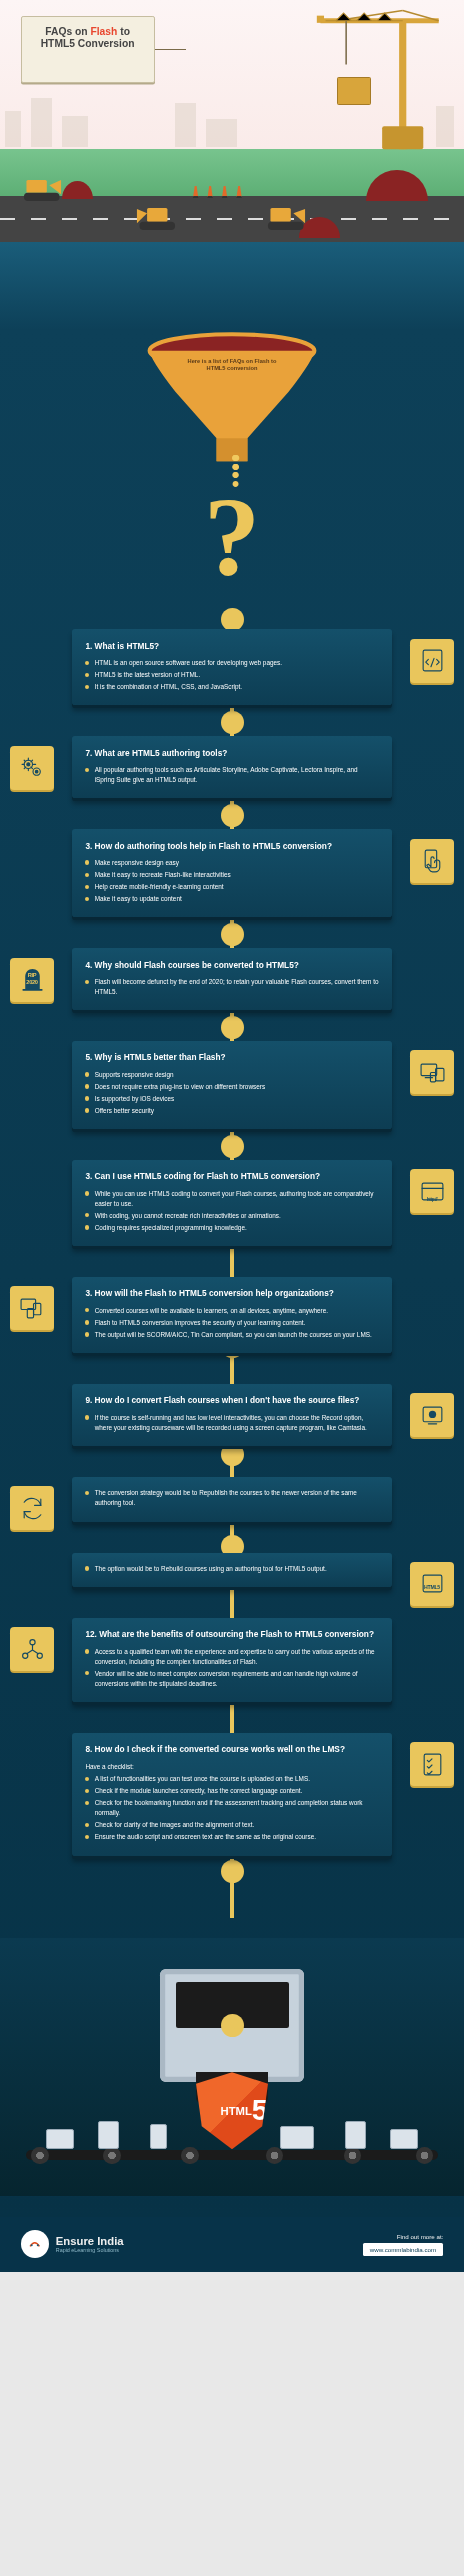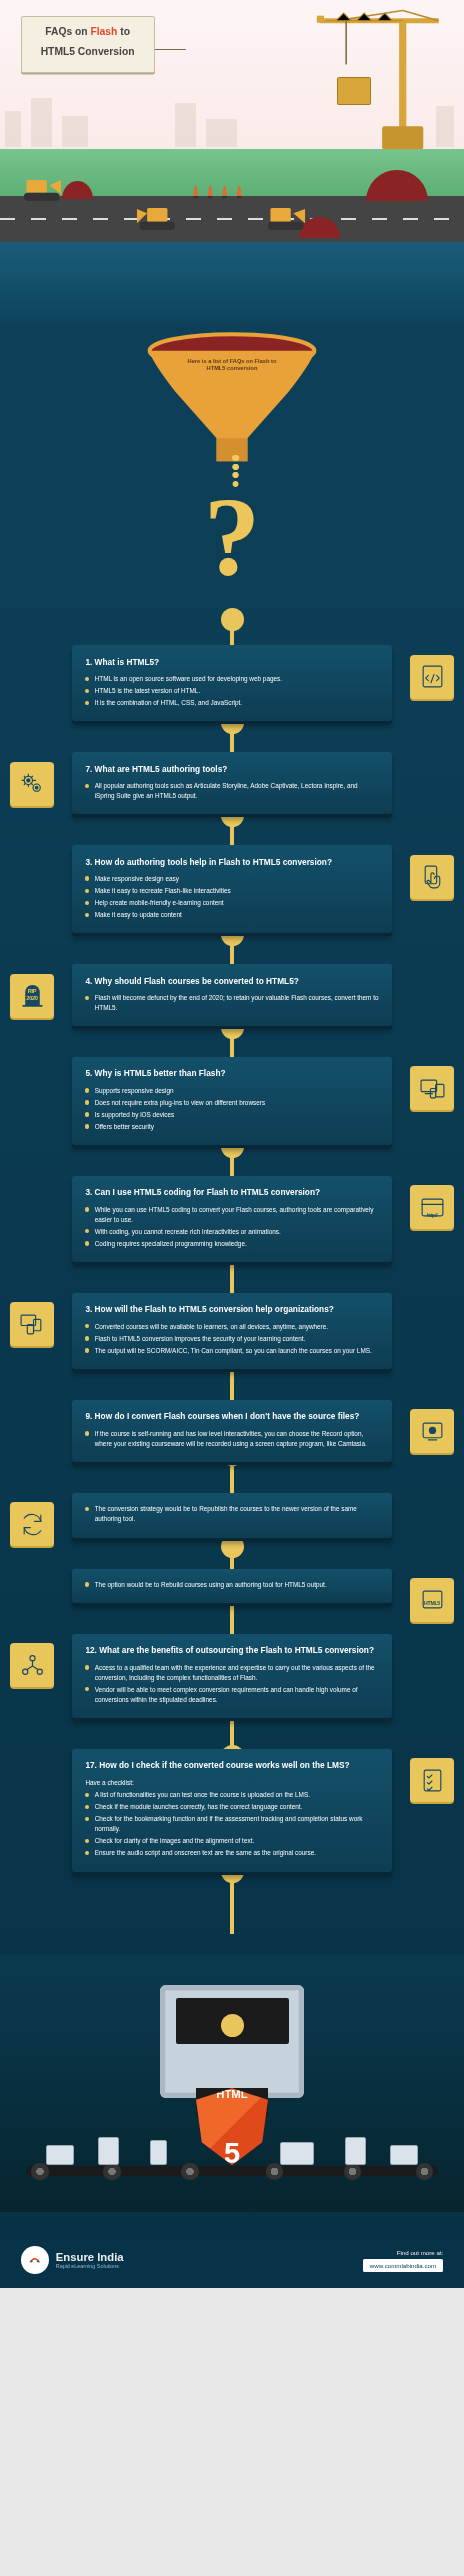--- a/index.html
+++ b/index.html
@@ -4,26 +4,26 @@
 <style>
   
   *{margin:0;padding:0;box-sizing:border-box;font-family:Verdana,Geneva,sans-serif;}
   body{background:#e8e8e8;}
   .page{width:464px;margin:0 auto;position:relative;background:#fff;}
   
   .scene-sky{height:330px;
     background:
       linear-gradient(#fdf5f5 0%,#faebe9 45%,#78c48e 45%,#5cae74 60%,#4a7a5a 60%,#3d6b54 75%,#1a5d7a 75%,#0d4058 100%);
     position:relative;overflow:hidden;}
-  .title-box{position:absolute;left:20.6px;top:15.5px;width:134px;height:57px;
+  .title-box{position:absolute;left:20.6px;top:15.5px;width:134px;height:67px;
     background:#f4efe0;border:1px solid #c6bda0;border-radius:2.1px;padding:9.3px 5.2px;
     text-align:center;font-weight:700;box-shadow:0 1.5px 0 #b4aa8b;}
   .title-box .l1{font-size:10.3px;color:#444;}
   .title-box .flash{color:#e8462e;}
-  .title-box .l2{font-size:10.3px;color:#e8462e;margin-top:9px;}
+  .title-box .l2{font-size:10.3px;color:#e8462e;margin-top:1px;}
   .title-box .l2 span{color:#444;}
   .rope{position:absolute;left:155px;top:49px;width:31px;height:1px;background:#7a6a48;}
   .crane{position:absolute;right:15.5px;top:5.2px;width:144px;height:155px;}
   .crane svg{width:100%;height:100%;}
   .crane-hook-box{position:absolute;right:93px;top:77px;width:34px;height:28px;
     background:#d8a53b;border:1px solid #a57a26;border-radius:1.5px;}
   .skyline{position:absolute;left:0;right:0;top:90px;height:57px;opacity:.35;}
   .bldg{position:absolute;bottom:0;width:20.6px;background:#d0c6b5;}
   .road{position:absolute;left:0;right:0;top:196px;height:46px;background:#444;}
   .road:before{content:"";position:absolute;left:0;right:0;top:21.7px;height:2.1px;
@@ -52,21 +52,21 @@
   .drips{position:absolute;left:50%;top:124px;transform:translateX(-50%);
     width:36px;text-align:center;font-size:21.7px;color:#f0c95f;letter-spacing:-7.2px;line-height:.4;}
   .bigq{position:absolute;left:50%;top:155px;transform:translateX(-50%);
     font-size:113px;font-weight:900;color:#ecc65b;font-family:Georgia,serif;line-height:.9;}
   
   .river{position:relative;padding:10.3px 0 31px;}
   .spine{position:absolute;left:50%;top:0;bottom:0;width:4.1px;margin-left:-2.1px;
     background:#e9c65c;z-index:0;}
   .node{position:absolute;left:50%;margin-left:-11.3px;width:23px;height:23px;
     background:#e9c65c;border-radius:50%;z-index:1;}
-  .faq{position:relative;width:320px;margin:16px auto 31px;z-index:2;
+  .faq{position:relative;width:320px;margin:0 auto 31px;z-index:2;
     background:linear-gradient(180deg,#14506a 0%,#0d3d53 100%);
     border-radius:3.1px;padding:11.3px 13.4px;color:#fff;
     box-shadow:0 3.1px 0 #072736,0 5.2px 5.2px rgba(0,0,0,.3);}
   .faq h3{font-size:8.3px;font-weight:700;margin-bottom:6.2px;line-height:1.35;}
   .faq ul{list-style:none;}
   .faq li{font-size:6.4px;line-height:1.55;padding-left:9.3px;position:relative;margin-bottom:2.1px;}
   .faq li:before{content:"";position:absolute;left:0;top:2.6px;width:4.1px;height:4.1px;
     background:#e9c65c;border-radius:50%;}
   .faq p.sub{font-size:6.4px;line-height:1.5;margin-bottom:3.1px;}
   .icon-sq{position:absolute;top:9.3px;width:44px;height:44px;border-radius:4.1px;
@@ -84,21 +84,21 @@
     width:144px;height:113px;background:#c6d2dc;border-radius:6.2px;
     box-shadow:inset 0 0 0 5.2px #aab8c4;}
   .machine .panel{position:absolute;left:15.5px;top:13px;right:15.5px;height:46px;
     background:#1b1b1b;border-radius:2.1px;}
   .machine .slot{position:absolute;left:50%;bottom:-20.6px;transform:translateX(-50%);
     width:72px;height:31px;background:#1b1b1b;border-radius:0 0 5.2px 5.2px;}
   .shield{position:absolute;left:50%;top:134px;transform:translateX(-50%);
     width:72px;height:77px;
     clip-path:polygon(50% 0,100% 15%,92% 70%,50% 100%,8% 70%,0 15%);
     background:linear-gradient(135deg,#f0672a 0 50%,#e04a1a 50% 100%);
-    display:flex;flex-direction:column;align-items:center;justify-content:space-between;
+    display:flex;flex-direction:row;align-items:center;justify-content:flex-end;
     color:#fff;font-weight:700;}
   .shield .ht{font-size:11.3px;}
   .shield .five{font-size:29px;line-height:.8;}
   .belt{position:absolute;left:26px;right:26px;bottom:36px;height:10.3px;
     background:#1b1b1b;border-radius:6.2px;}
   .roller{position:absolute;bottom:32px;width:17.5px;height:17.5px;border-radius:50%;
     background:radial-gradient(circle,#777 30%,#333 32%);}
   .device{position:absolute;bottom:47px;width:28px;height:20.6px;background:#dbe3ea;
     border:1px solid #9aaab7;border-radius:2.1px;}
   
@@ -355,21 +355,21 @@
           <div class="icon-sq left">
             <svg viewBox="0 0 52 52">
               <circle cx="26" cy="12" r="5"></circle>
               <circle cx="12" cy="38" r="5"></circle>
               <circle cx="40" cy="38" r="5"></circle>
               <path d="M26 17v10M26 27L15 34M26 27l11 7"></path>
             </svg>
           </div>
         </div>
         <div class="faq">
-          <h3>17. How do I check if the converted course works well on the LMS?</h3>
+          <h3>8. How do I check if the converted course works well on the LMS?</h3>
           <p class="sub">Have a checklist:</p>
           <ul>
             <li>A list of functionalities you can test once the course is uploaded on the LMS.</li>
             <li>Check if the module launches correctly, has the correct language content.</li>
             <li>Check for the bookmarking function and if the assessment tracking and completion status work normally.</li>
             <li>Check for clarity of the images and the alignment of text.</li>
             <li>Ensure the audio script and onscreen text are the same as the original course.</li>
           </ul>
           <div class="icon-sq right">
             <svg viewBox="0 0 52 52">

